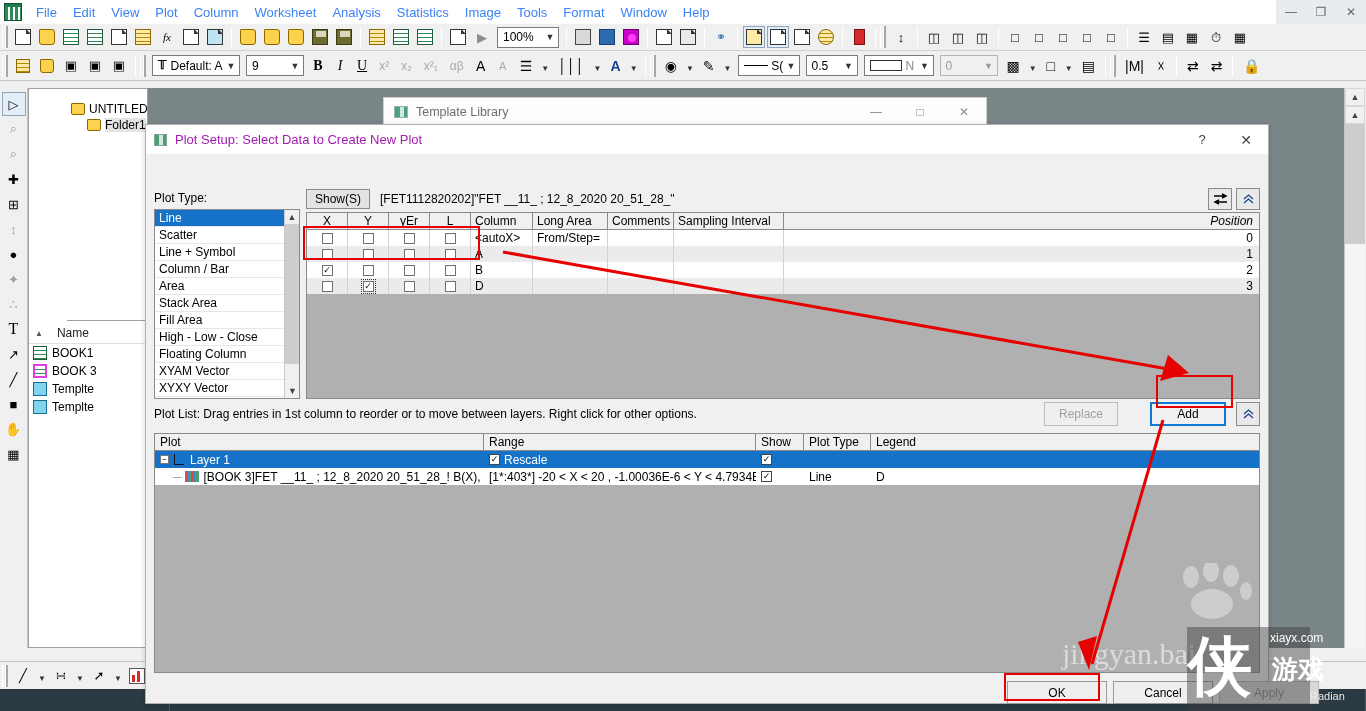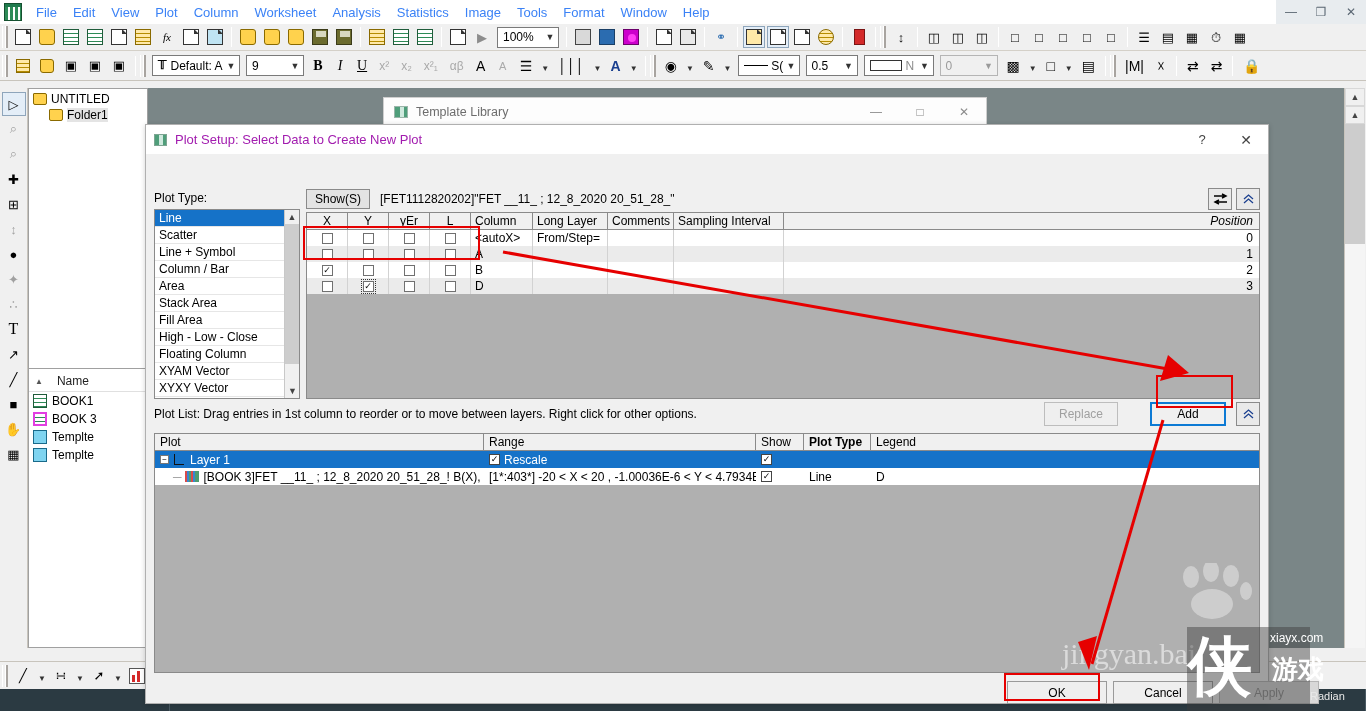--- a/index.html
+++ b/index.html
@@ -117,21 +117,21 @@
     border: 1px solid transparent; position: relative;
   }
   .vbtn.sel { border:1px solid #8ea5bb; background:#e4eef8; }
   .vbtn.dim { color: #a0a0a0; }
 
   
   #explorer {
     position:absolute; left:28px; top:88px; width:120px; height:560px;
     background:#fff; border:1px solid #a0a0a0;
   }
-  #explorer-top { height: 280px; border-bottom:1px solid #a0a0a0; padding:2px 2px; background:#fff; }
+  #explorer-top { height: 232px; border-bottom:1px solid #a0a0a0; padding:12px 2px; background:#fff;margin-left:38px; }
   .tree-row { display:flex; align-items:center; font-size:12px; padding:1px 2px; white-space:nowrap; }
   .tree-row .fico { width:14px; height:12px; margin-right:4px; background:#ffd24d; border:1px solid #8a6a00; border-radius:1px 2px 2px 2px; flex:none; }
   .tree-row.sel .lbl { background:#e4e4e4; }
   #explorer-bottom { padding: 2px 0; }
   .hdr-row {
     display:flex; align-items:center; font-size:12px; padding:3px 6px; color:#222;
     border-bottom:1px solid #e0e0e0;
   }
   .hdr-row .sortarrow { margin-right:14px; font-size:8px; color:#555; }
   .file-row { display:flex; align-items:center; font-size:12px; padding:2px 4px; white-space:nowrap; }
@@ -706,21 +706,21 @@
         </div>
       </div>
 
       <div id="datatable">
         <div id="dt-head">
           <div class="th" style="width:41px;justify-content:center;padding-left:0;">X</div>
           <div class="th" style="width:41px;justify-content:center;padding-left:0;">Y</div>
           <div class="th" style="width:41px;justify-content:center;padding-left:0;">yEr</div>
           <div class="th" style="width:41px;justify-content:center;padding-left:0;">L</div>
           <div class="th" style="width:62px;">Column</div>
-          <div class="th" style="width:75px;">Long Layer</div>
+          <div class="th" style="width:75px;">Long Area</div>
           <div class="th" style="width:66px;">Comments</div>
           <div class="th" style="width:110px;">Sampling Interval</div>
           <div class="th" style="flex:1;justify-content:flex-end;padding-right:6px;border-right:none;font-style:italic;">Position</div>
         </div>
 
         <div class="dt-row">
           <div class="td ck" style="width:41px;">
               <span class="cbx"></span>
             </div>
           <div class="td ck" style="width:41px;">
@@ -807,21 +807,21 @@
         <svg width="13" height="12" viewBox="0 0 13 12">
           <path d="M2 6 L6.5 2 L11 6 M2 10 L6.5 6 L11 10" stroke="#1a3f8f" stroke-width="1.3" fill="none"></path>
         </svg>
       </div>
 
       <div id="plotlist">
         <div id="pl-head">
           <div class="th" style="width:329px;">Plot</div>
           <div class="th" style="width:272px;">Range</div>
           <div class="th" style="width:48px;">Show</div>
-          <div class="th" style="width:67px;font-weight:bold;">Plot Type</div>
+          <div class="th" style="width:67px;">Plot Type</div>
           <div class="th" style="flex:1;border-right:none;">Legend</div>
         </div>
 
         <div class="pl-row sel">
           <div class="pc" style="width:329px;">
             <span class="expander">−</span>
             <span class="layericon"></span>
             <span>Layer 1</span>
           </div>
           <div class="pc" style="width:272px;">

